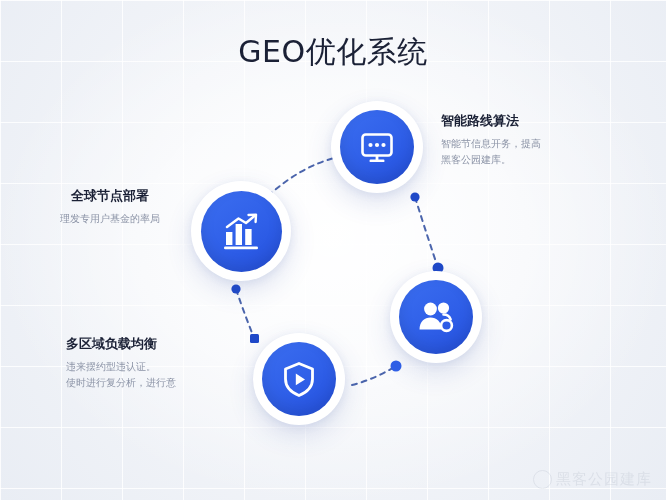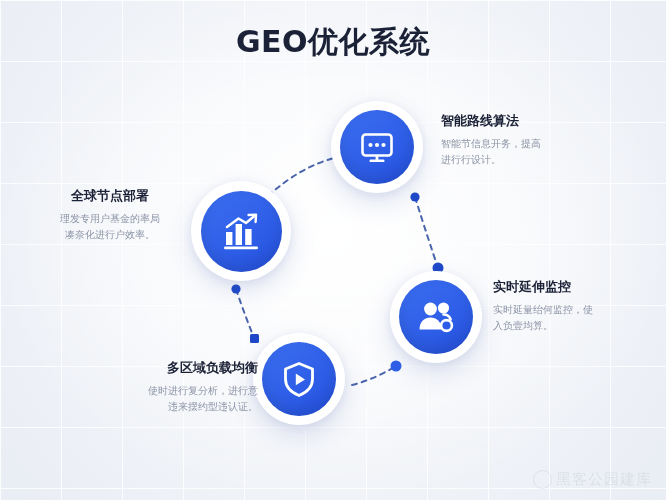--- a/index.html
+++ b/index.html
@@ -15,22 +15,22 @@
       linear-gradient(to bottom, rgba(255,255,255,.85) 1px, transparent 1px) 0 0/100% 61px,
       radial-gradient(circle at 50% 45%, #fbfcfe 0%, #f3f5f9 45%, #e9edf4 100%);
   }
   #vignette{
     position:absolute;inset:0;pointer-events:none;
     background:radial-gradient(ellipse at 50% 48%, rgba(255,255,255,.92) 0%, rgba(255,255,255,.55) 38%, rgba(255,255,255,0) 72%);
   }
 
   
   .title{
-    position:absolute;left:0;right:0;top:22px;text-align:center;
-    font-size:30px;font-weight:bold;color:#1b2136;letter-spacing:.5px;
+    position:absolute;left:0;right:0;top:32px;text-align:center;
+    font-size:30px;font-weight:normal;color:#1b2136;letter-spacing:.5px;
     font-family:"DejaVu Sans","Liberation Sans",sans-serif;
   }
 
   
   #links{position:absolute;left:0;top:0;width:666px;height:500px;}
 
   
   .node{position:absolute;border-radius:50%;display:flex;align-items:center;justify-content:center;}
   .halo{
     background:#ffffff;
@@ -65,21 +65,21 @@
   }
   .b-body{
     font-size:10px;color:#8b93a6;line-height:1.55;
     font-family:"DejaVu Sans","Liberation Sans",sans-serif;
   }
   .b-body div{white-space:nowrap;}
 
   #txt-route  {left:441px;top:113px;width:200px;text-align:left;}
   #txt-global {left:24px; top:188px;width:172px;text-align:center;}
   #txt-monitor{left:493px;top:279px;width:170px;text-align:left;}
-  #txt-balance{left:66px; top:360px;width:192px;text-align:right;}
+  #txt-balance{left:66px; top:336px;width:192px;text-align:left;}
 
   
   #watermark{
     position:absolute;right:14px;bottom:11px;
     display:flex;align-items:center;gap:4px;
     opacity:.20;
   }
   #watermark .wm-text{
     font-size:15px;font-weight:normal;color:#9aa3b4;letter-spacing:1px;
     font-family:"DejaVu Sans","Liberation Sans",sans-serif;
@@ -168,45 +168,37 @@
           <path d="M16.8,14.6 L26,20.4 L16.8,26.2 Z" fill="#ffffff"></path>
         </svg>
       </span>
     </div>
   </div>
 
   <div class="block" id="txt-route">
     <div class="b-title">智能路线算法</div>
     <div class="b-body">
       <div>智能节信息开务，提高</div>
-      <div>进行行设计。</div>
+      <div>黑客公园建库。</div>
     </div>
   </div>
 
   <div class="block" id="txt-global">
     <div class="b-title">全球节点部署</div>
     <div class="b-body">
       <div>理发专用户基金的率局</div>
-      <div>凑奈化进行户效率。</div>
-    </div>
-  </div>
-
-  <div class="block" id="txt-monitor">
-    <div class="b-title">实时延伸监控</div>
-    <div class="b-body">
-      <div>实时延量绐何监控，使</div>
-      <div>入负壹均算。</div>
-    </div>
-  </div>
+    </div>
+  </div>
+
 
   <div class="block" id="txt-balance">
     <div class="b-title">多区域负载均衡</div>
     <div class="b-body">
+      <div>违来摆约型违认证。</div>
       <div>使时进行复分析，进行意</div>
-      <div>违来摆约型违认证。</div>
     </div>
   </div>
 
   <div id="watermark">
     <span class="wm-mark"></span>
     <span class="wm-text">黑客公园建库</span>
   </div>
 
 </div>
 

